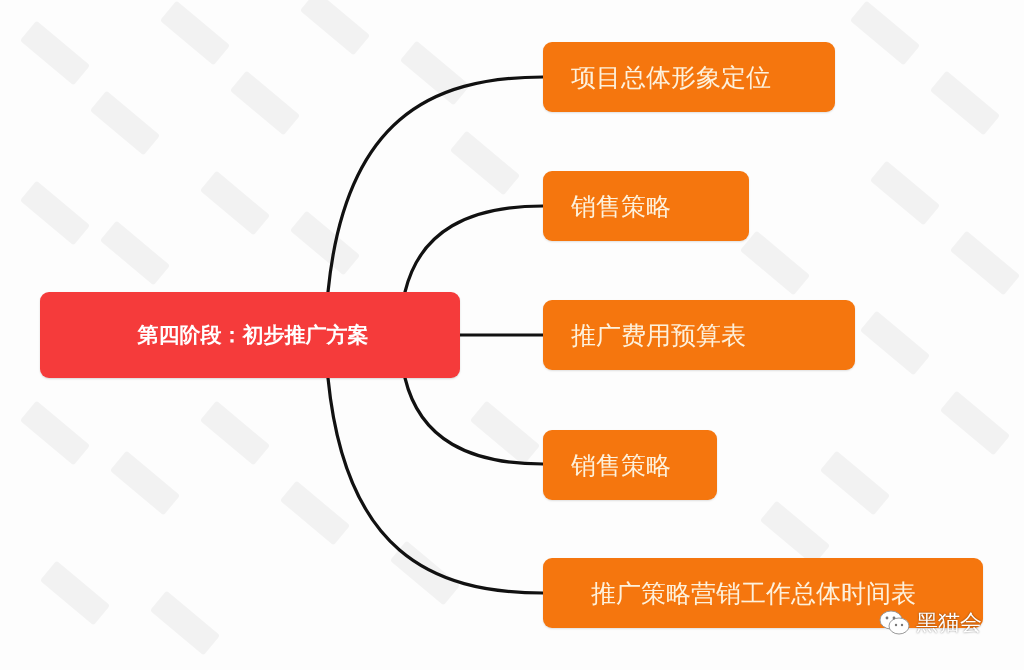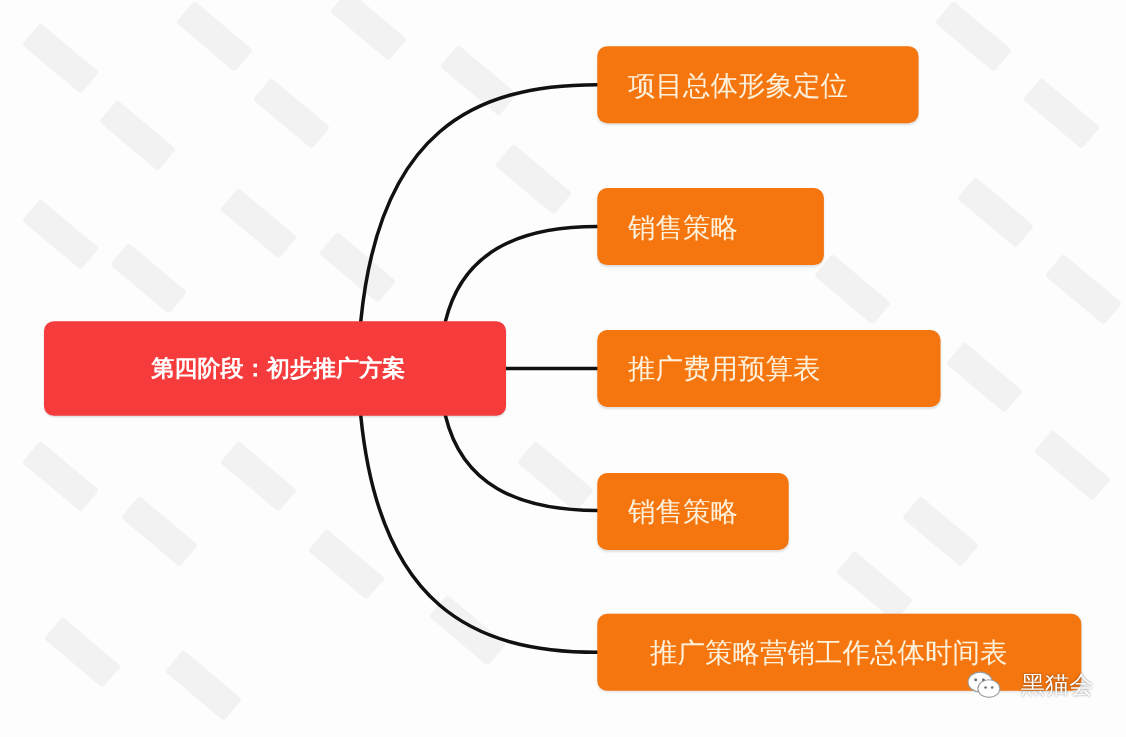--- a/index.html
+++ b/index.html
@@ -25,21 +25,21 @@
     justify-content:center; padding-left:6px;
     box-shadow:0 1px 2px rgba(0,0,0,0.15);
   }
   .child {
     left:543px; height:70px;
     background:#f5760e; color:#fdf1dc; font-size:25px;
     padding-left:28px;
     box-shadow:0 1px 2px rgba(0,0,0,0.12);
   }
   .brand {
-    position:absolute; left:878px; top:608px; display:flex; align-items:center; gap:16px;
+    position:absolute; left:878px; top:608px; display:flex; align-items:center; gap:4px;
     color:#ffffff; font-size:22px;
     text-shadow:0 0 2px rgba(0,0,0,0.55);
   }
   .brand svg { display:block; }
 </style>
 </head>
 <body>
 
 <div class="wm-layer">
   <div class="wm" style="left:20px;top:40px"></div>

